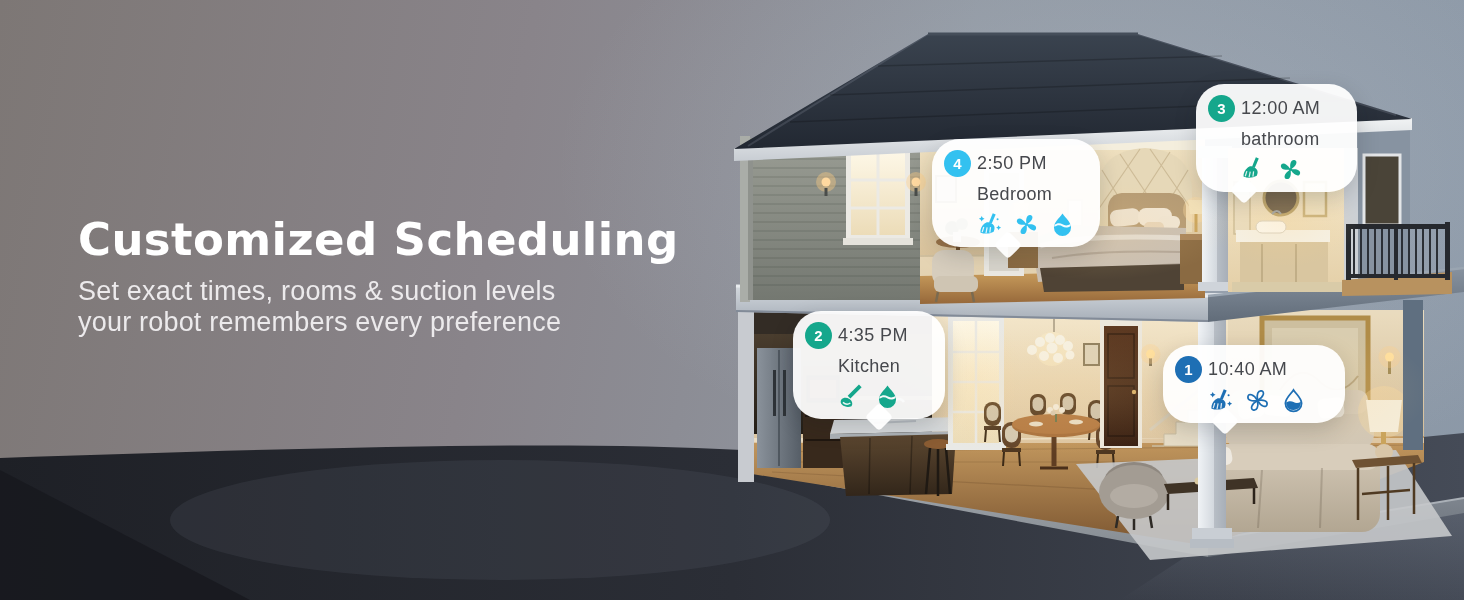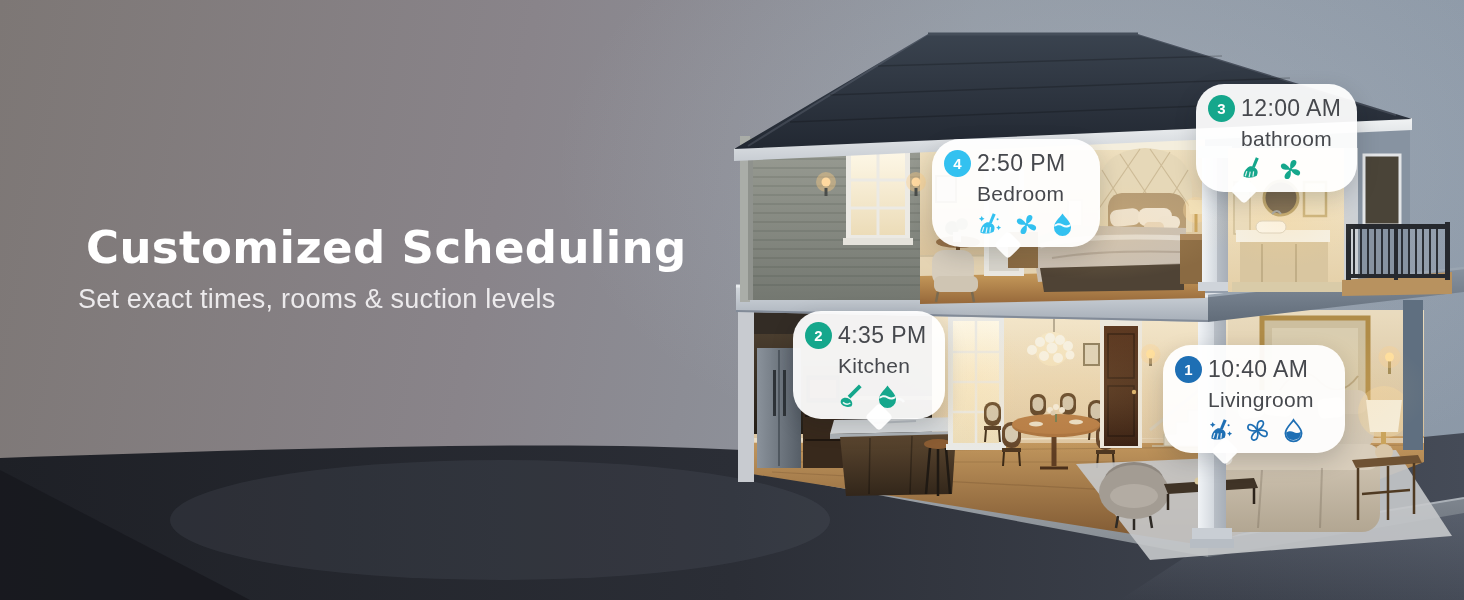--- a/index.html
+++ b/index.html
@@ -8,21 +8,21 @@
     font-family:"Liberation Sans", sans-serif;
     background:
       radial-gradient(900px 520px at 76% 28%, rgba(186,197,209,0.35), rgba(186,197,209,0) 62%),
       linear-gradient(101deg,#7d7775 0%,#89848a 34%,#8f96a0 62%,#8c99a8 100%);
   }
   .scene{position:absolute;left:0;top:0;width:1464px;height:600px;}
 
   
   .hero{position:absolute;left:78px;top:214px;width:640px;color:#fff;}
   .hero h1{
-    margin:8px;font-family:"DejaVu Sans", sans-serif;font-weight:700;
+    margin:0;font-family:"DejaVu Sans", sans-serif;font-weight:700;
     font-size:45px;line-height:1.15;letter-spacing:0.4px;color:#ffffff;
   }
   .hero p{
     margin:10px 0 8px 0;font-size:27px;line-height:31px;color:#eceaec;letter-spacing:0.2px;
   }
 
   
   .bubble{
     position:absolute;box-sizing:border-box;
     background:rgba(255,255,255,0.94);
@@ -34,22 +34,22 @@
   .bubble .tail{
     position:absolute;bottom:-8px;width:20px;height:20px;
     background:rgba(255,255,255,0.94);transform:rotate(45deg);border-radius:4px;
   }
   .brow{display:flex;align-items:center;gap:6px;height:30px;}
   .bnum{
     flex:0 0 auto;width:27px;height:27px;border-radius:50%;
     background:var(--accent,#15a78c);color:#fff;font-weight:bold;font-size:15px;
     display:flex;align-items:center;justify-content:center;
   }
-  .btime{font-size:23px;letter-spacing:0.4px;white-space:nowrap;}
-  .broomname{font-size:21px;letter-spacing:0.3px;margin:2px 0 0 33px;line-height:28px;white-space:nowrap;}
+  .btime{font-size:18px;letter-spacing:0.4px;white-space:nowrap;}
+  .broomname{font-size:18px;letter-spacing:0.3px;margin:2px 0 0 33px;line-height:28px;white-space:nowrap;}
   .bicons{display:flex;gap:9px;margin:3px 0 0 33px;color:var(--accent,#15a78c);height:28px;}
   .bicon{width:27px;height:27px;flex:0 0 auto;}
 
   .b-livingroom{left:1163px;top:345px;width:182px;}
   .b-livingroom .tail{left:52px;}
   .b-kitchen{left:793px;top:311px;width:152px;}
   .b-kitchen .tail{left:76px;}
   .b-bathroom{left:1196px;top:84px;width:161px;}
   .b-bathroom .tail{left:38px;}
   .b-bedroom{left:932px;top:139px;width:168px;}
@@ -541,29 +541,28 @@
     <ellipse cx="1100" cy="230" rx="130" ry="50" fill="url(#glowW)" opacity="0.35"></ellipse>
     <ellipse cx="1285" cy="220" rx="75" ry="48" fill="url(#glowW)" opacity="0.40"></ellipse>
     <ellipse cx="1060" cy="390" rx="170" ry="65" fill="url(#glowW)" opacity="0.28"></ellipse>
     <ellipse cx="1320" cy="390" rx="110" ry="60" fill="url(#glowW)" opacity="0.30"></ellipse>
     <ellipse cx="976" cy="380" rx="45" ry="75" fill="url(#glowW)" opacity="0.30"></ellipse>
   </g>
 </svg>
 
 <div class="hero">
   <h1>Customized Scheduling</h1>
-  <p><span>Set exact times, rooms &amp; suction levels</span><br></p>
+  <p><span>Set exact times, rooms &amp; suction levels</span><br><span>your robot remembers every preference</span></p>
 </div>
 
 <div class="bubble b-livingroom" style="--accent: #1E6FB4;">
   <div class="brow">
     <span class="bnum">1</span>
     <span class="btime">10:40 AM</span>
   </div>
-  <div class="broomname">Livingroom</div>
   <div class="bicons">
       <svg class="bicon" viewBox="0 0 24 24">
         <use href="#i-broom-sparkle" xlink:href="#i-broom-sparkle"></use>
       </svg>
       <svg class="bicon" viewBox="0 0 24 24">
         <use href="#i-fan-outline" xlink:href="#i-fan-outline"></use>
       </svg>
       <svg class="bicon" viewBox="0 0 24 24">
         <use href="#i-drop-outline" xlink:href="#i-drop-outline"></use>
       </svg>

